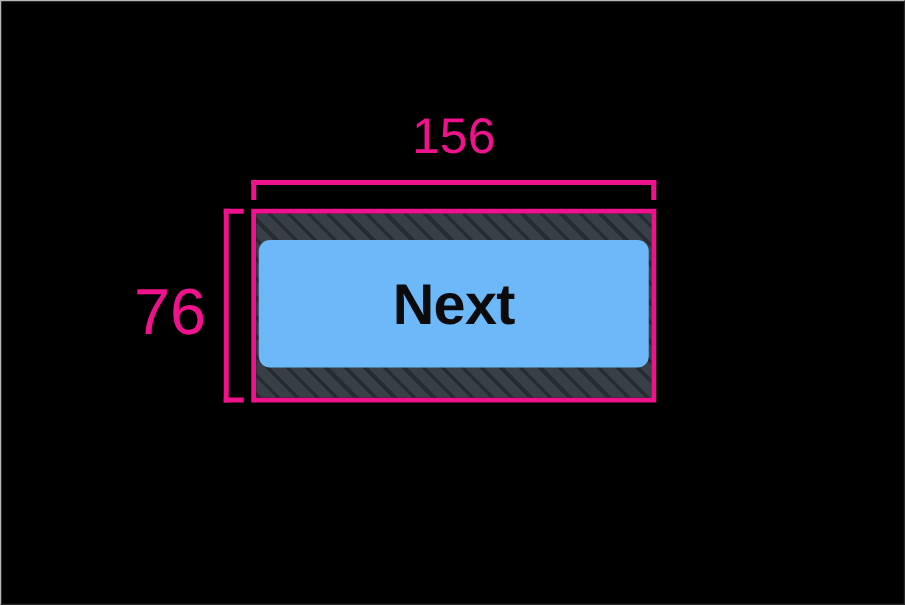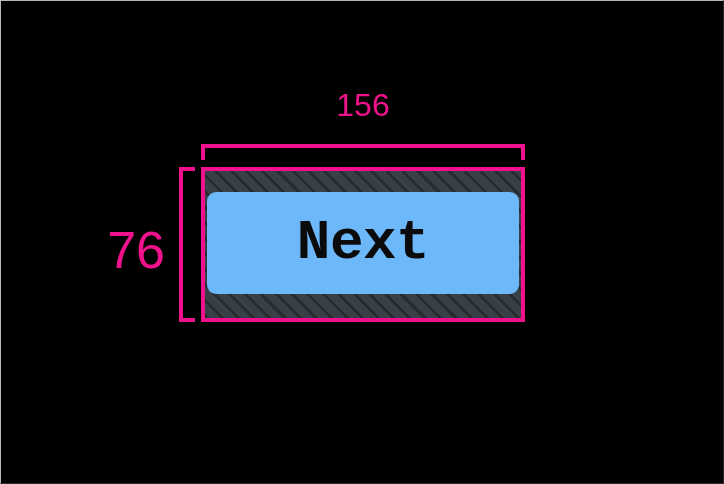--- a/index.html
+++ b/index.html
@@ -65,22 +65,22 @@
     height: 102px;
     background: #6cb8f9;
     border-radius: 9px;
     display: flex;
     align-items: center;
     justify-content: center;
   }
 
   .btn-label {
     color: #0b0b0b;
-    font-family: Liberation Mono, monospace;
-    font-size: 56px;
+    font-family: Liberation Sans, sans-serif;
+    font-size: 46px;
     font-weight: bold;
     letter-spacing: -0.5px;
     line-height: 1;
     -webkit-font-smoothing: antialiased;
   }
 
   
   .dim-width {
     position: absolute;
     left: 200px;
@@ -108,21 +108,21 @@
   .dim-width .tick-r { right: 0; }
 
   .dim-width-label {
     position: absolute;
     left: 200px;
     top: 88px;
     width: 324px;
     text-align: center;
     color: #f0128c;
     font-family: "Liberation Sans", sans-serif;
-    font-size: 32px;
+    font-size: 40px;
     font-weight: normal;
     line-height: 1;
   }
 
   
   .dim-height {
     position: absolute;
     left: 178px;
     top: 166px;
     width: 16px;

